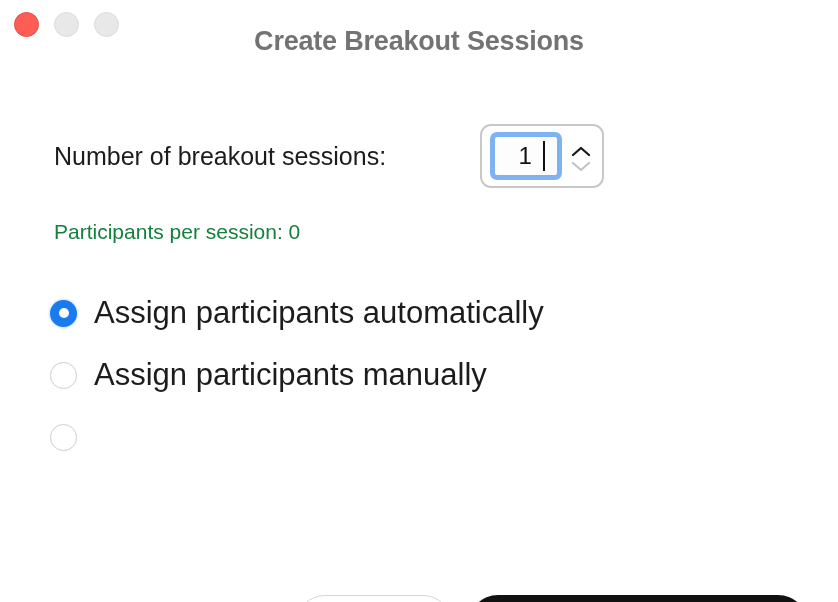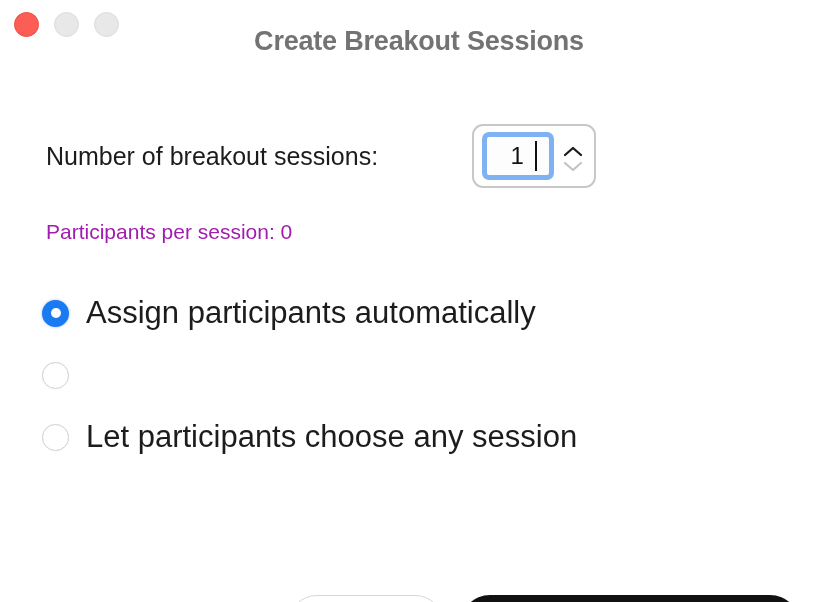--- a/index.html
+++ b/index.html
@@ -59,21 +59,21 @@
     text-align: center;
     font-size: 27px;
     font-weight: bold;
     color: #737373;
     letter-spacing: -0.2px;
   }
 
   
   .content {
     position: absolute;
-    left: 0;
+    left: 8px;
     top: 84px;
     width: 718px;
     height: 518px;
   }
 
   
   .count-row {
     position: absolute;
     left: 46px;
     top: 40px;
@@ -155,21 +155,21 @@
     height: 11px;
     display: block;
   }
 
   
   .participants {
     position: absolute;
     left: 46px;
     top: 136px;
     font-size: 21px;
-    color: #a21caf;
+    color: #15803d;
   }
 
   
   .radios {
     position: absolute;
     left: 42px;
     top: 198px;
     width: 700px;
   }
   .radio-row {
@@ -297,25 +297,25 @@
 
     <div class="radios">
 
       <div class="radio-row">
         <span class="radio on"></span>
         <span class="radio-label">Assign participants automatically</span>
       </div>
 
       <div class="radio-row">
         <span class="radio off"></span>
+        <span class="radio-label">Assign participants manually</span>
       </div>
 
       <div class="radio-row">
         <span class="radio off"></span>
-        <span class="radio-label">Let participants choose any session</span>
       </div>
 
     </div>
 
     <div class="footer">
       <div class="btn btn-cancel">Cancel</div>
       <div class="btn btn-primary">Create Assignments</div>
     </div>
 
   </div>

